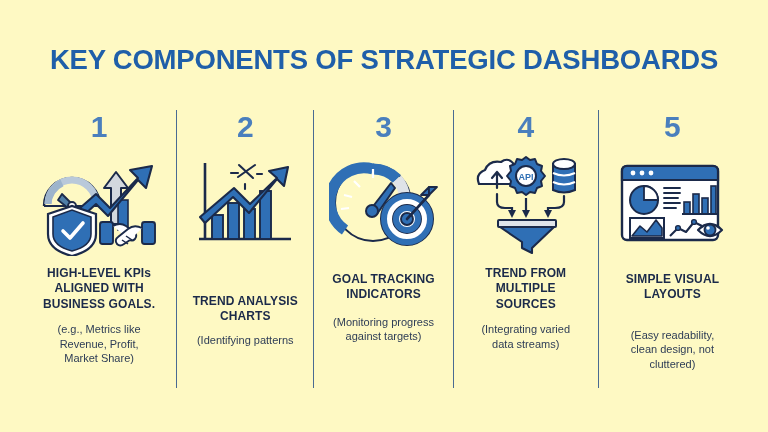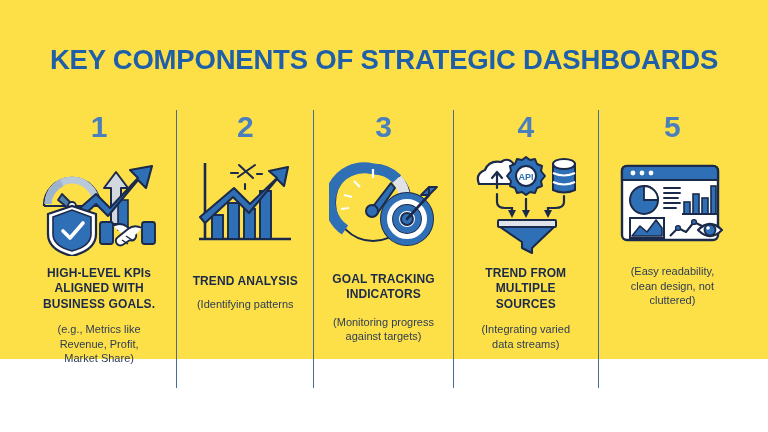--- a/index.html
+++ b/index.html
@@ -9,22 +9,22 @@
   body {
     width: 768px;
     height: 432px;
     background: #ffffff;
     font-family: "Liberation Sans", sans-serif;
     overflow: hidden;
   }
   .page {
     position: relative;
     width: 768px;
-    height: 359px;
-    background: #fde047;
+    height: 432px;
+    background: #fef9c3;
     box-sizing: border-box;
   }
   .title {
     position: absolute;
     top: 44px;
     left: 0;
     width: 768px;
     text-align: center;
     font-size: 27.5px;
     font-weight: bold;
@@ -89,28 +89,28 @@
   }
   .sub {
     font-size: 11px;
     color: #2d3c56;
     text-align: center;
     line-height: 1.32;
     margin-top: 10px;
     font-family: "Liberation Sans", sans-serif;
   }
   .col.c1 .heading { margin-top: 8px; }
-  .col.c2 .heading { margin-top: 16px; }
+  .col.c2 .heading { margin-top: 36px; }
   .col.c3 .heading { margin-top: 14px; }
   .col.c4 .heading { margin-top: 8px; }
   .col.c5 .heading { margin-top: 14px; }
   .col.c2 .sub { margin-top: 8px; }
   .col.c3 .sub { margin-top: 12px; }
   .col.c4 .sub { margin-top: 10px; }
-  .col.c5 .sub { margin-top: 6px; }
+  .col.c5 .sub { margin-top: 25px; }
 </style>
 </head>
 <body>
 
 <div class="page">
 
   <div class="title">KEY COMPONENTS OF STRATEGIC DASHBOARDS</div>
 
   <div class="columns">
 
@@ -173,20 +173,21 @@
             <line x1="45" y1="20" x2="62" y2="8"></line>
             <line x1="46" y1="8" x2="60" y2="21"></line>
             <line x1="38" y1="16" x2="45" y2="16"></line>
             <line x1="52" y1="27" x2="52" y2="32"></line>
             <line x1="64" y1="17" x2="69" y2="17"></line>
           </g>
         </svg>
       </div>
       <div class="heading">
         <div>TREND ANALYSIS</div>
+        <div>CHARTS</div>
       </div>
       <div class="sub">
         <div>(Identifying patterns</div>
       </div>
     </div>
 
     <div class="divider"></div>
 
     <div class="col c3">
       <div class="num">3</div>
@@ -304,20 +305,24 @@
           <polyline points="54,80 62,72 70,76 78,66 86,70" fill="none" stroke="#1b2a4a" stroke-width="2.1" stroke-linejoin="round"></polyline>
           <circle cx="62" cy="72" r="2.4" fill="#2f6fb5" stroke="#1b2a4a" stroke-width="1.4"></circle>
           <circle cx="78" cy="66" r="2.4" fill="#2f6fb5" stroke="#1b2a4a" stroke-width="1.4"></circle>
           <line x1="52" y1="84" x2="86" y2="84" stroke="#1b2a4a" stroke-width="1.8"></line>
 
           <path d="M82 74 Q94 62 106 74 Q94 86 82 74 Z" fill="#ffffff" stroke="#1b2a4a" stroke-width="2.2" stroke-linejoin="round"></path>
           <circle cx="94" cy="74" r="5.5" fill="#2f6fb5" stroke="#1b2a4a" stroke-width="1.8"></circle>
           <circle cx="92" cy="72" r="1.8" fill="#ffffff"></circle>
         </svg>
       </div>
+      <div class="heading">
+        <div>SIMPLE VISUAL</div>
+        <div>LAYOUTS</div>
+      </div>
       <div class="sub">
         <div>(Easy readability,</div>
         <div>clean design, not</div>
         <div>cluttered)</div>
       </div>
     </div>
 
   </div>
 </div>
 

